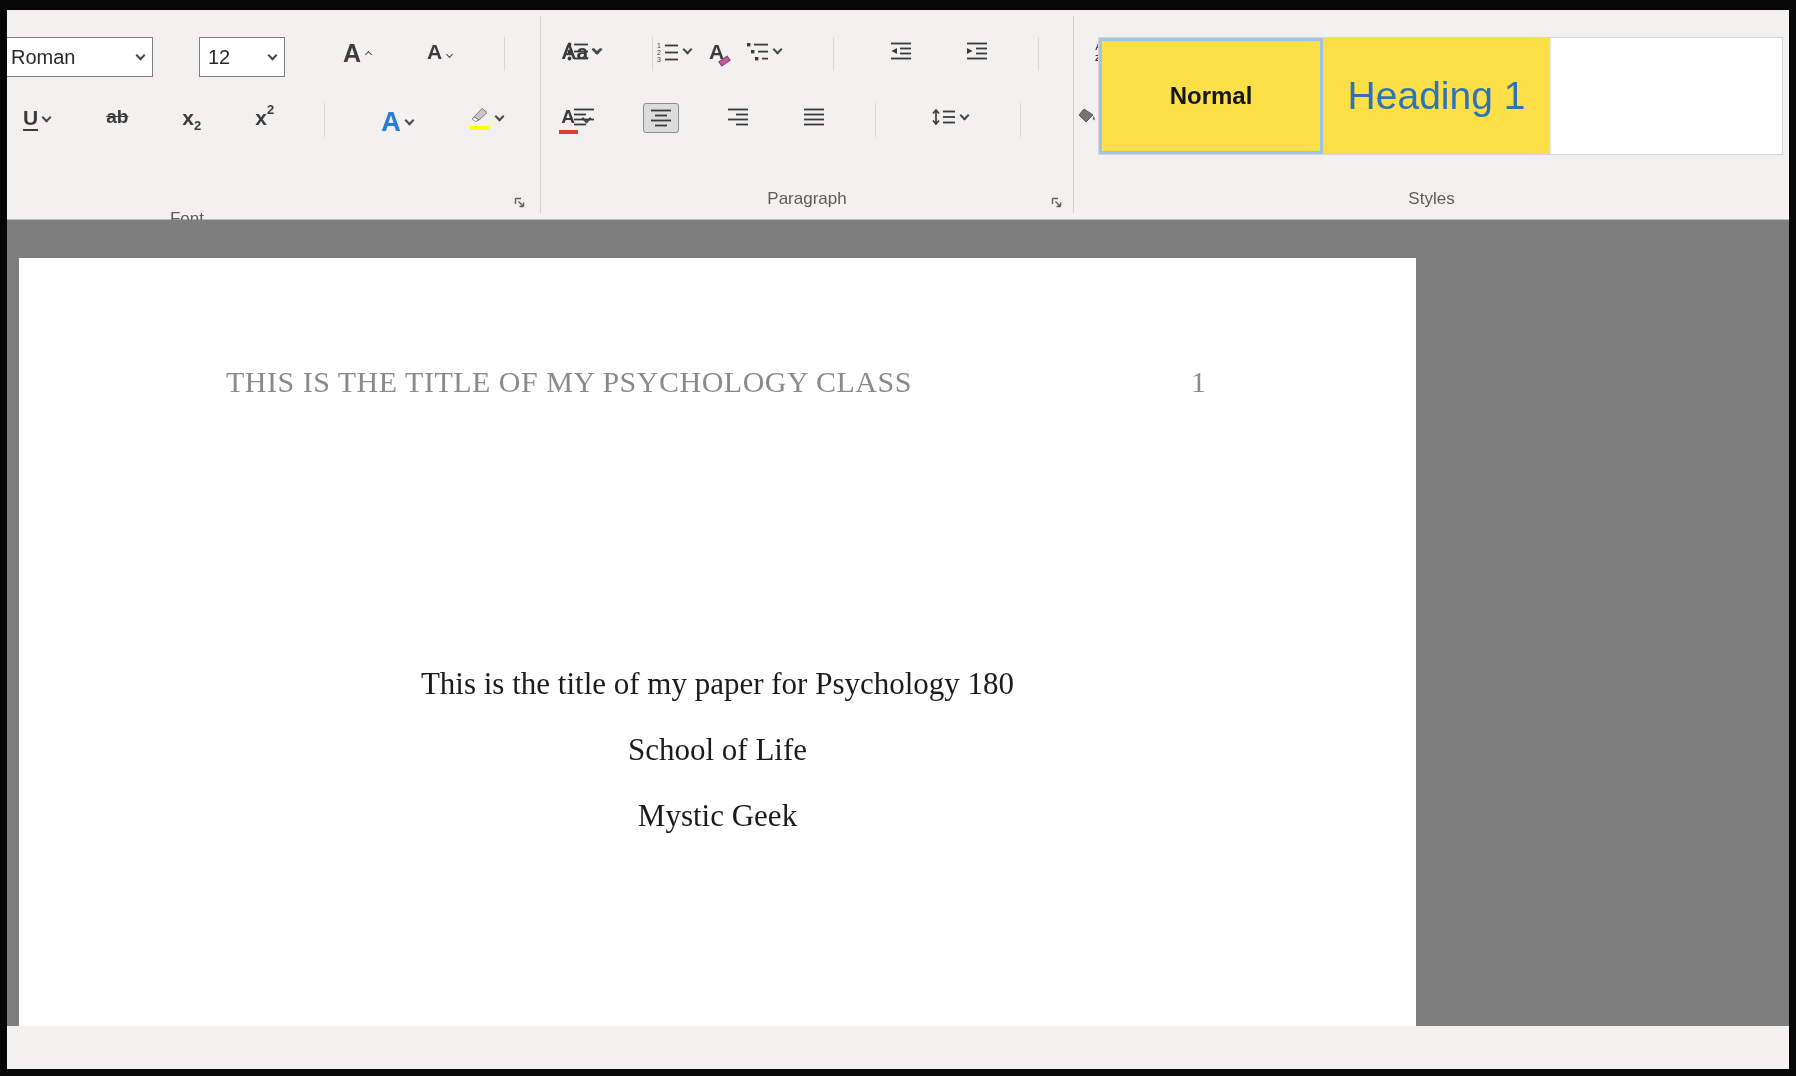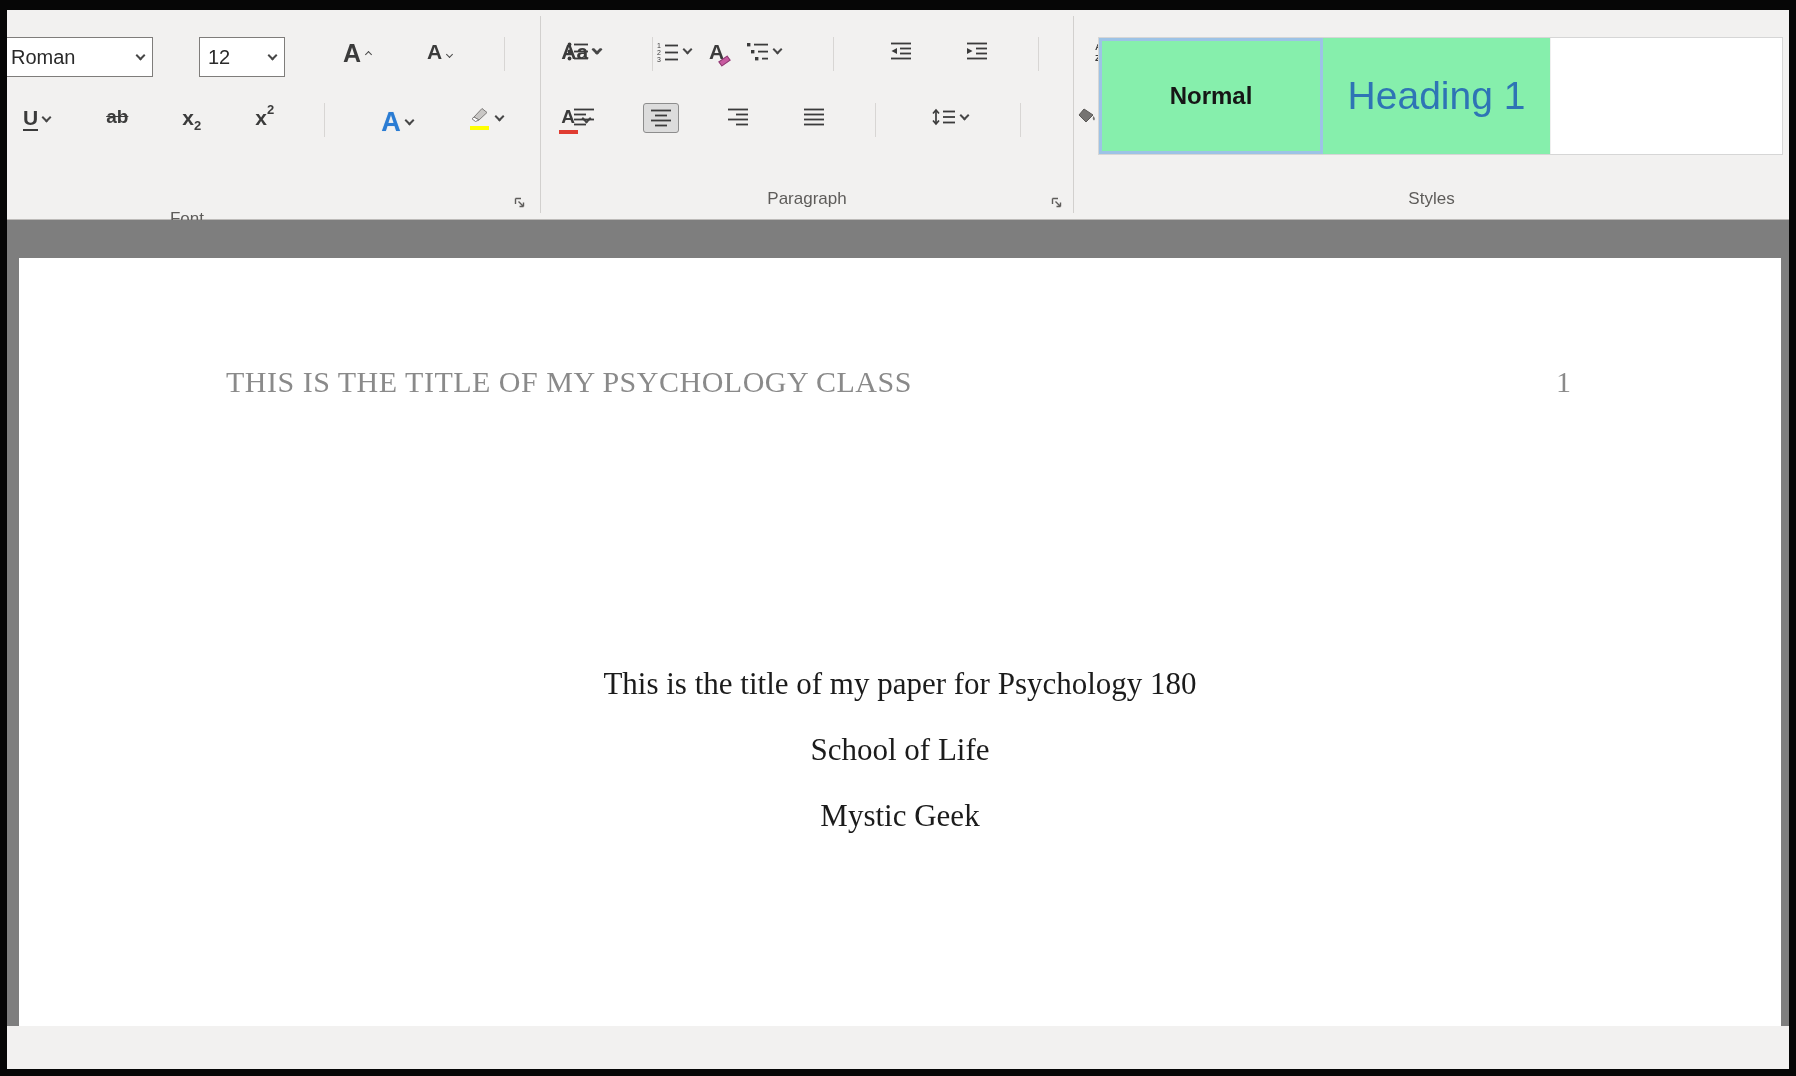--- a/index.html
+++ b/index.html
@@ -56,28 +56,28 @@
   .fx { color: #2b7cd3; font-size: 27px; font-weight: 700; text-shadow: 0 0 1px #9cc3e5; }
   .colorbar { width: 19px; height: 4px; margin-top: 2px; }
   .bar-red { background: #e03c31; }
   .bar-yellow { background: #ffff00; }
   .eraser { position: absolute; right: 0; bottom: 2px; width: 11px; height: 6px; background: #c85aa0; border: 1px solid #8d3d72; transform: rotate(-35deg); }
   .vsep { width: 1px; height: 34px; background: #d8d6d4; margin: 0 8px; }
   .pilcrow { font-size: 26px; font-weight: 600; color: #3b3b3b; }
 
   
   .styles-strip { position: absolute; top: 27px; left: 24px; right: 6px; height: 118px; background: #ffffff; border: 1px solid #d6d6d6; display: flex; align-items: stretch; }
-  .style-card { width: 228px; display: flex; align-items: center; justify-content: center; background: #86efac; border-right: 1px solid #efefef; }
+  .style-card { width: 228px; display: flex; align-items: center; justify-content: center; background: #fde047; border-right: 1px solid #efefef; }
   .style-card.selected { width: 224px; border: 3px solid #9dc3e6; }
   .style-name { font-size: 24px; font-weight: 600; color: #161616; }
   .style-name.h1blue { font-size: 39px; font-weight: 400; color: #2e74b5; }
 
   
   .canvas { position: relative; height: 806px; background: #7e7e7e; overflow: hidden; }
-  .page { position: absolute; left: 12px; top: 38px; width: 1762px; height: 768px; background: #ffffff; font-family: "Liberation Serif", serif; }
+  .page { position: absolute; left: 12px; top: 38px; width: 1397px; height: 768px; background: #ffffff; font-family: "Liberation Serif", serif; }
   .page-head { display: flex; justify-content: space-between; align-items: baseline; margin: 106px 210px 0 207px; line-height: 36px; }
   .running-head { font-size: 30px; color: #8a8a8a; letter-spacing: 0.5px; }
   .page-number { font-size: 30px; color: #8a8a8a; }
   .body-lines { margin-top: 251px; text-align: center; }
   .body-line { font-size: 31px; color: #1b1b1b; line-height: 66px; }
 
   svg { display: block; }
 </style>
 </head>
 <body>

